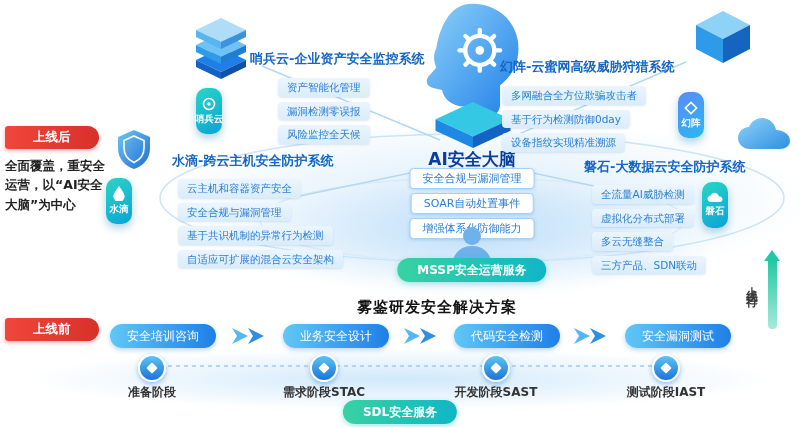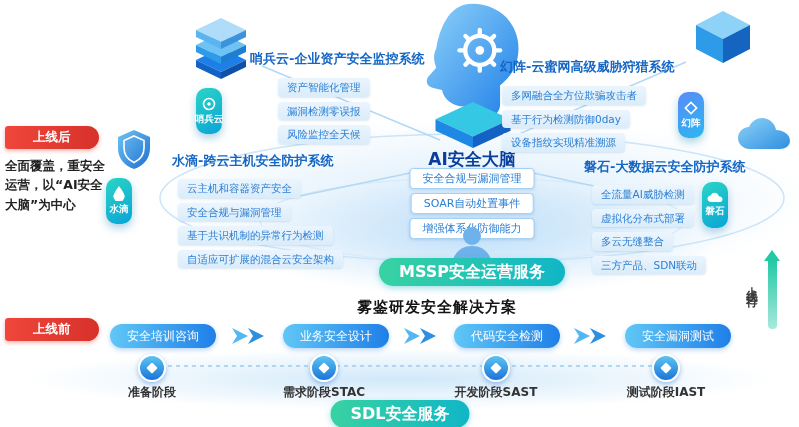--- a/index.html
+++ b/index.html
@@ -12,21 +12,21 @@
   .bg1{left:150px;top:118px;width:660px;height:168px;background:radial-gradient(closest-side,rgba(176,216,247,.50),rgba(255,255,255,0));}
   .bg2{left:235px;top:178px;width:480px;height:120px;background:radial-gradient(closest-side,rgba(150,203,245,.45),rgba(255,255,255,0));}
   .bg3{left:25px;top:348px;width:750px;height:62px;background:radial-gradient(closest-side,rgba(170,214,246,.55),rgba(255,255,255,0));}
   
   .sys-title{font-weight:bold;font-size:13px;color:#1566C4;white-space:nowrap;}
   .bullet{display:block;width:max-content;background:linear-gradient(180deg,#EBF5FE,#DAECFA);
           color:#2B7FD4;font-size:10.5px;line-height:1;padding:4px 9px;border-radius:4px;
           margin-bottom:5px;box-shadow:0 1px 2px rgba(30,100,180,.15);white-space:nowrap;}
   .center-pill{background:#fff;border:1px solid #A6D0F2;color:#2B7FD4;font-size:11px;line-height:1;
           padding:4px 12px;border-radius:4px;width:max-content;box-shadow:0 1px 3px rgba(21,101,192,.18);white-space:nowrap;}
-  .green-pill{background:linear-gradient(90deg,#38D2A2,#10B6C6);color:#fff;font-size:16px;font-weight:bold;
+  .green-pill{background:linear-gradient(90deg,#38D2A2,#10B6C6);color:#fff;font-size:12px;font-weight:bold;
           line-height:1;padding:6px 20px;border-radius:999px;width:max-content;
           box-shadow:0 2px 6px rgba(16,182,198,.38);white-space:nowrap;}
   .red-badge{background:linear-gradient(90deg,#F0463B,#D7312A);color:#fff;font-weight:bold;font-size:12.5px;
           line-height:1;padding:5px 28px;border-radius:4px 14px 14px 4px;width:max-content;
           box-shadow:0 2px 4px rgba(215,49,42,.35);white-space:nowrap;}
   .note{font-size:12.5px;font-weight:bold;color:#222;line-height:1.55;white-space:pre-line;}
   .brain-label{font-size:17px;font-weight:bold;color:#0A3E9C;white-space:nowrap;}
   .sdl-title{font-size:15px;font-weight:bold;color:#141414;white-space:nowrap;letter-spacing:1px;}
   .step-pill{background:linear-gradient(90deg,#60C7F6,#1F7FE8);color:#fff;font-size:12px;line-height:1;
           padding:6px 17px;border-radius:14px;width:max-content;box-shadow:0 2px 5px rgba(31,127,232,.32);white-space:nowrap;text-align:center;}

